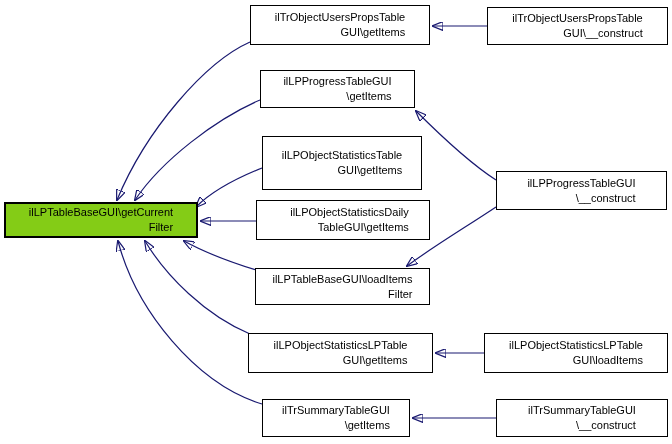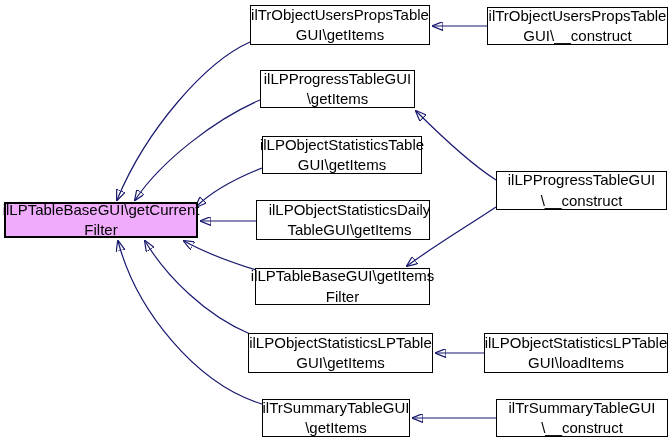--- a/index.html
+++ b/index.html
@@ -26,32 +26,32 @@
     fill: none;
     stroke: #191970;
     stroke-width: 1.2;
   }
   .node {
     position: absolute;
     box-sizing: border-box;
     border: 1px solid #000000;
     background: #ffffff;
     color: #000000;
-    font-size: 15px;
+    font-size: 11px;
     line-height: 1.35;
     display: flex;
     align-items: center;
     justify-content: center;
-    text-align: center;
+    text-align: right;
     white-space: pre-line;
     cursor: pointer;
   }
   .node.focus {
     border-width: 2px;
-    background: #f0abfc;
+    background: #84cc16;
     cursor: default;
   }
 </style>
 </head>
 <body>
 
 <div class="canvas">
 
   <svg class="edges" width="672" height="444" viewBox="0 0 672 444" xmlns="http://www.w3.org/2000/svg">
     <defs>
@@ -75,27 +75,27 @@
 
   <div class="node focus" style="left:4px; top:202px; width:194px; height:36px;">ilLPTableBaseGUI\getCurrent
 Filter</div>
 
   <div class="node" style="left:250px; top:5px; width:180px; height:40px;">ilTrObjectUsersPropsTable
 GUI\getItems</div>
 
   <div class="node" style="left:260px; top:70px; width:155px; height:38px;">ilLPProgressTableGUI
 \getItems</div>
 
-  <div class="node" style="left:262px; top:136px; width:160px; height:38px;">ilLPObjectStatisticsTable
+  <div class="node" style="left:262px; top:136px; width:160px; height:54px;">ilLPObjectStatisticsTable
 GUI\getItems</div>
 
   <div class="node" style="left:256px; top:200px; width:174px; height:40px;padding-left:13px;">ilLPObjectStatisticsDaily
 TableGUI\getItems</div>
 
-  <div class="node" style="left:255px; top:268px; width:175px; height:37px;">ilLPTableBaseGUI\getItems
+  <div class="node" style="left:255px; top:268px; width:175px; height:37px;">ilLPTableBaseGUI\loadItems
 Filter</div>
 
   <div class="node" style="left:248px; top:333px; width:185px; height:40px;">ilLPObjectStatisticsLPTable
 GUI\getItems</div>
 
   <div class="node" style="left:262px; top:399px; width:148px; height:38px;">ilTrSummaryTableGUI
 \getItems</div>
 
   <div class="node" style="left:487px; top:7px; width:181px; height:38px;">ilTrObjectUsersPropsTable
 GUI\__construct</div>

